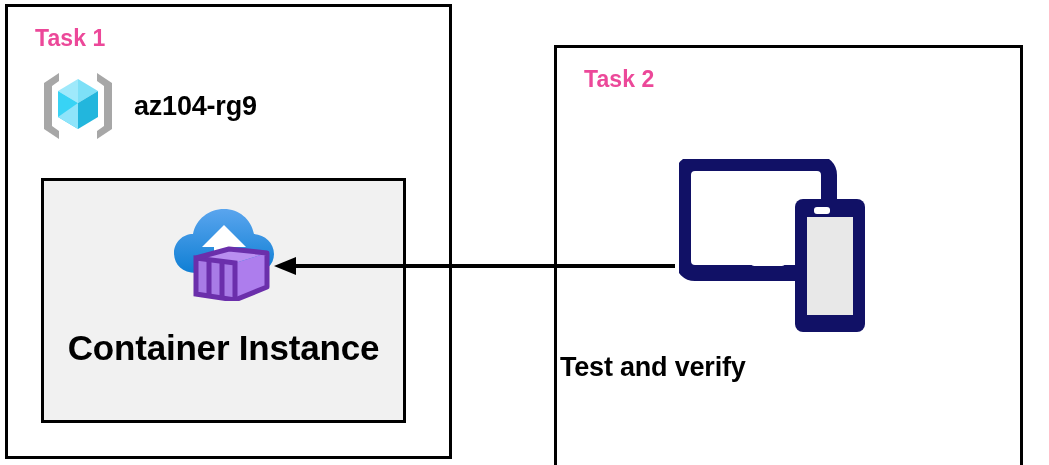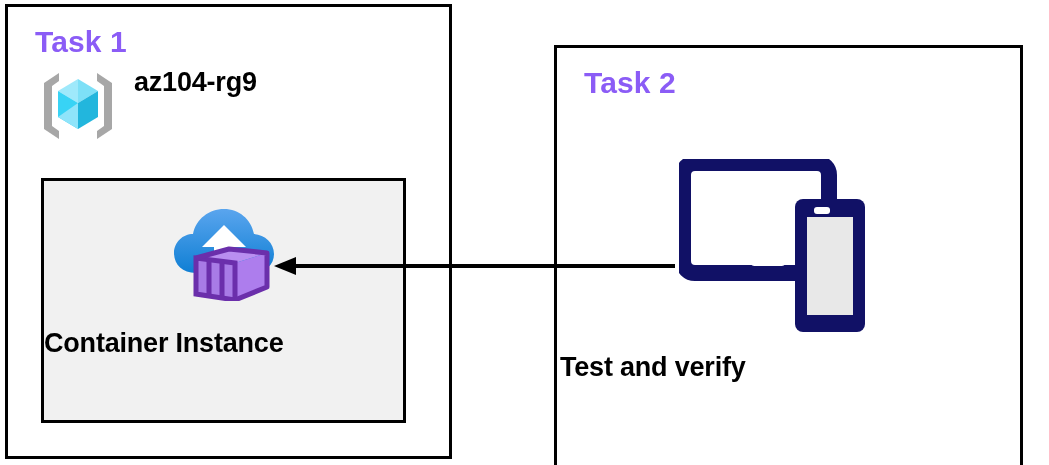--- a/index.html
+++ b/index.html
@@ -37,32 +37,33 @@
     left: 554px;
     top: 4px;
     width: 469px;
     height: 455px;
     margin-top: 41px;
   }
   .panel-title {
     position: absolute;
     left: 27px;
     top: 18px;
-    font-size: 30px;
-    font-weight: bold;
-    color: #8b5cf6;
+    font-size: 23px;
+    font-weight: bold;
+    color: #ec4899;
     letter-spacing: 0.1px;
     white-space: nowrap;
   }
   
   #resource-group-row {
     position: absolute;
     left: 28px;
     top: 60px;
     display: flex;
+    align-items: center;
     gap: 14px;
   }
   #resource-group-icon {
     width: 84px;
     height: 78px;
     display: block;
   }
   #resource-group-name {
     font-size: 27px;
     font-weight: bold;
@@ -88,21 +89,22 @@
     transform: translateX(-50%);
     width: 104px;
     height: 100px;
     display: block;
   }
   #container-instance-label {
     position: absolute;
     left: 0;
     right: 0;
     top: 147px;
-    font-size: 27px;
+    text-align: center;
+    font-size: 35px;
     font-weight: bold;
     color: #000000;
     white-space: nowrap;
     letter-spacing: -0.2px;
   }
   
   #devices-icon {
     position: absolute;
     left: 679px;
     top: 159px;

